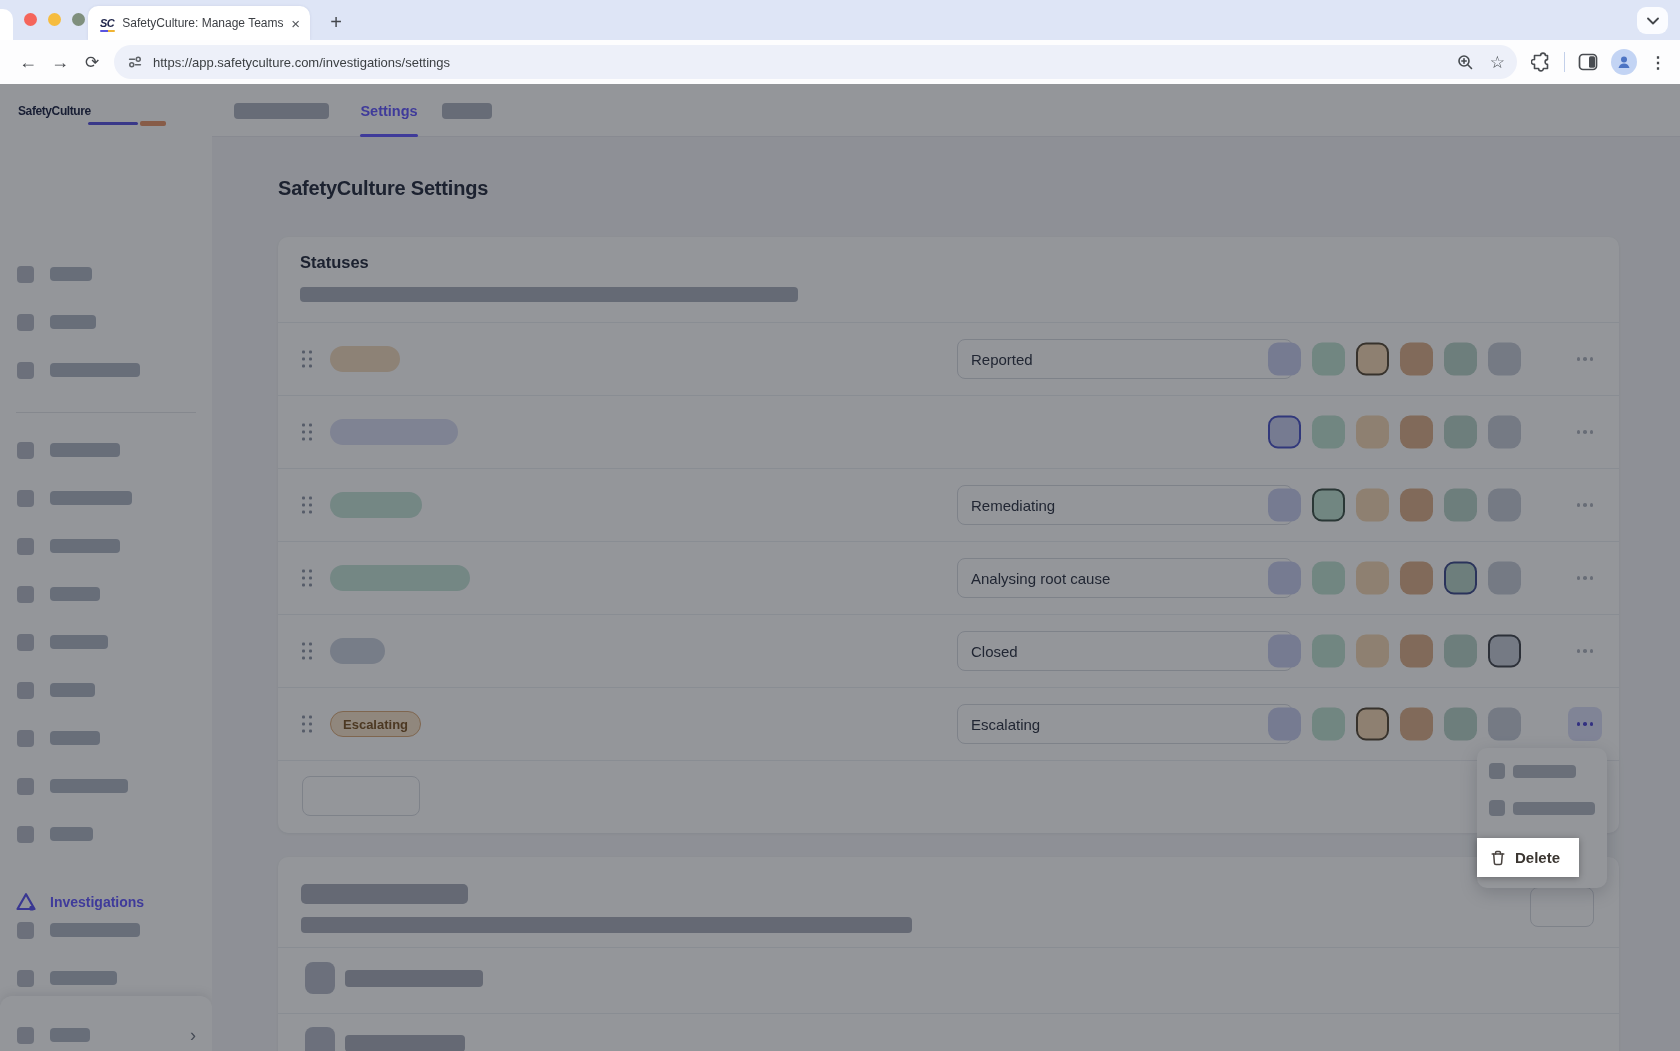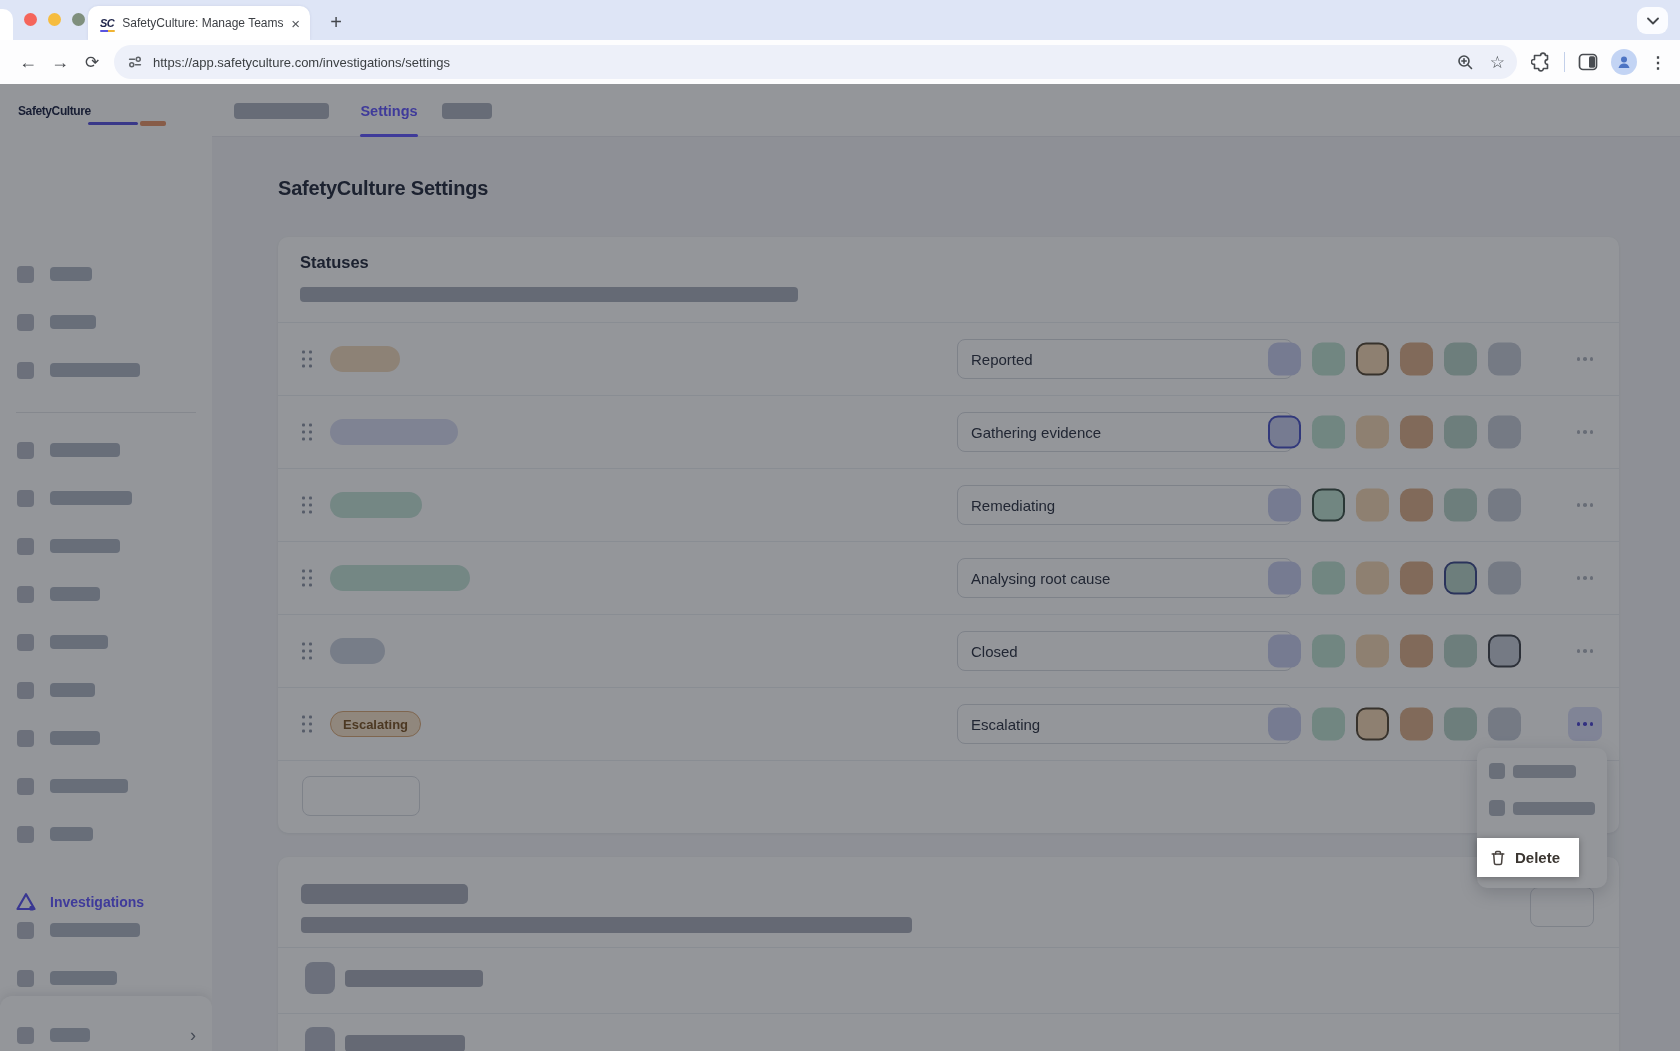--- a/index.html
+++ b/index.html
@@ -315,21 +315,20 @@
             <div class="status-row">
               <div class="drag-handle">
                 <i></i>
                 <i></i>
                 <i></i>
                 <i></i>
                 <i></i>
                 <i></i>
               </div>
               <div class="pill" style="background: rgb(217, 220, 243); width: 128px;"></div>
-              <input class="status-input" type="text" value="Gathering evidence" style="">
               <div class="swatches">
                 <div class="swatch sel" style="background: rgb(201, 206, 239); border-color: rgb(76, 85, 198);"></div>
                 <div class="swatch" style="background: rgb(191, 226, 210);"></div>
                 <div class="swatch" style="background: rgb(244, 216, 180);"></div>
                 <div class="swatch" style="background: rgb(221, 175, 138);"></div>
                 <div class="swatch" style="background: rgb(185, 212, 201);"></div>
                 <div class="swatch" style="background: rgb(198, 204, 216);"></div>
               </div>
               <button class="kebab">
                 <i></i>

